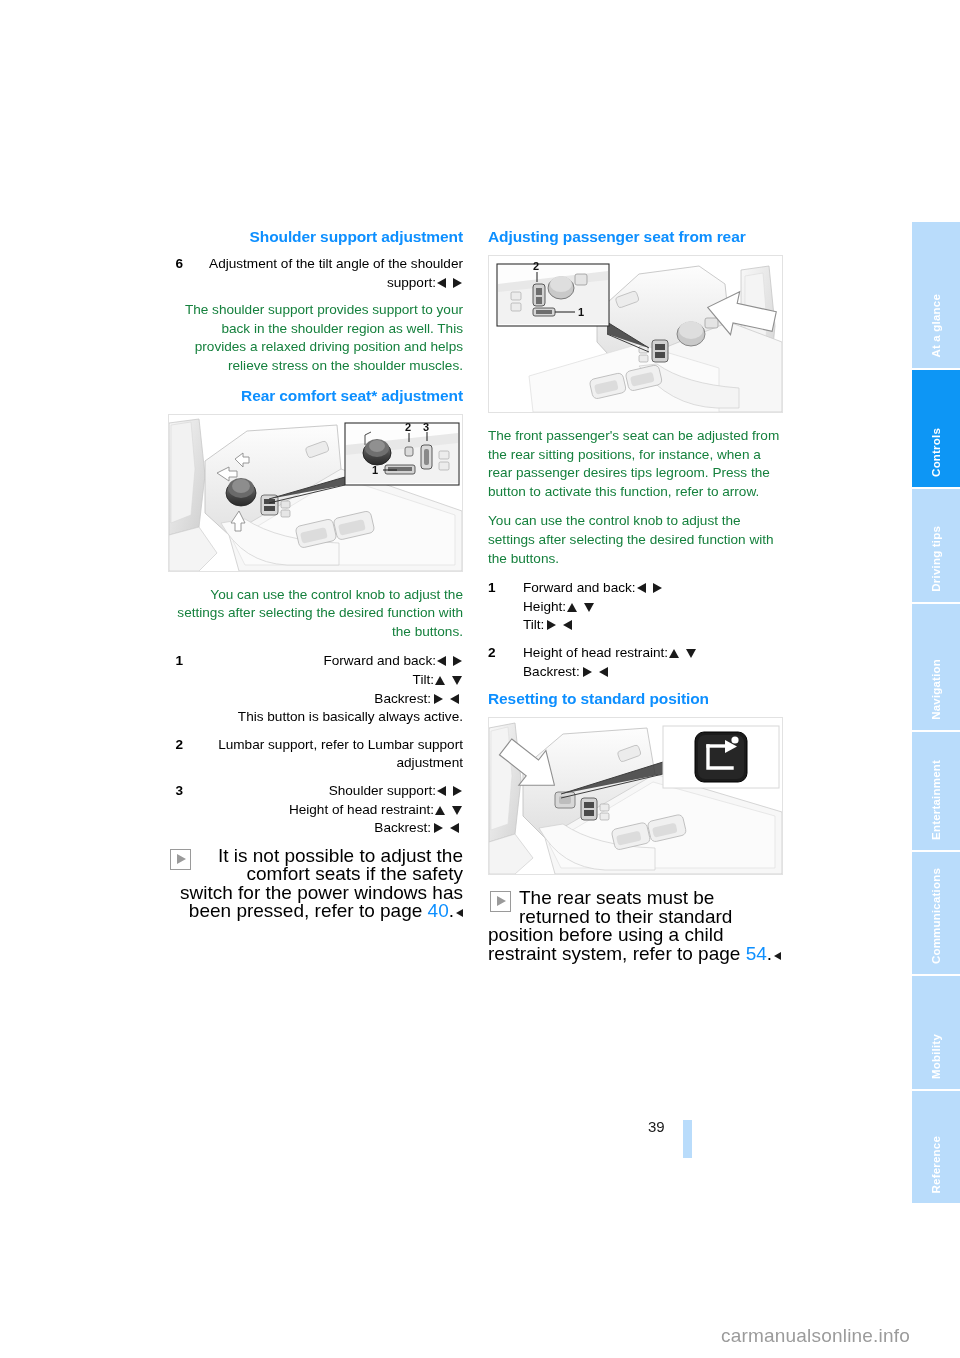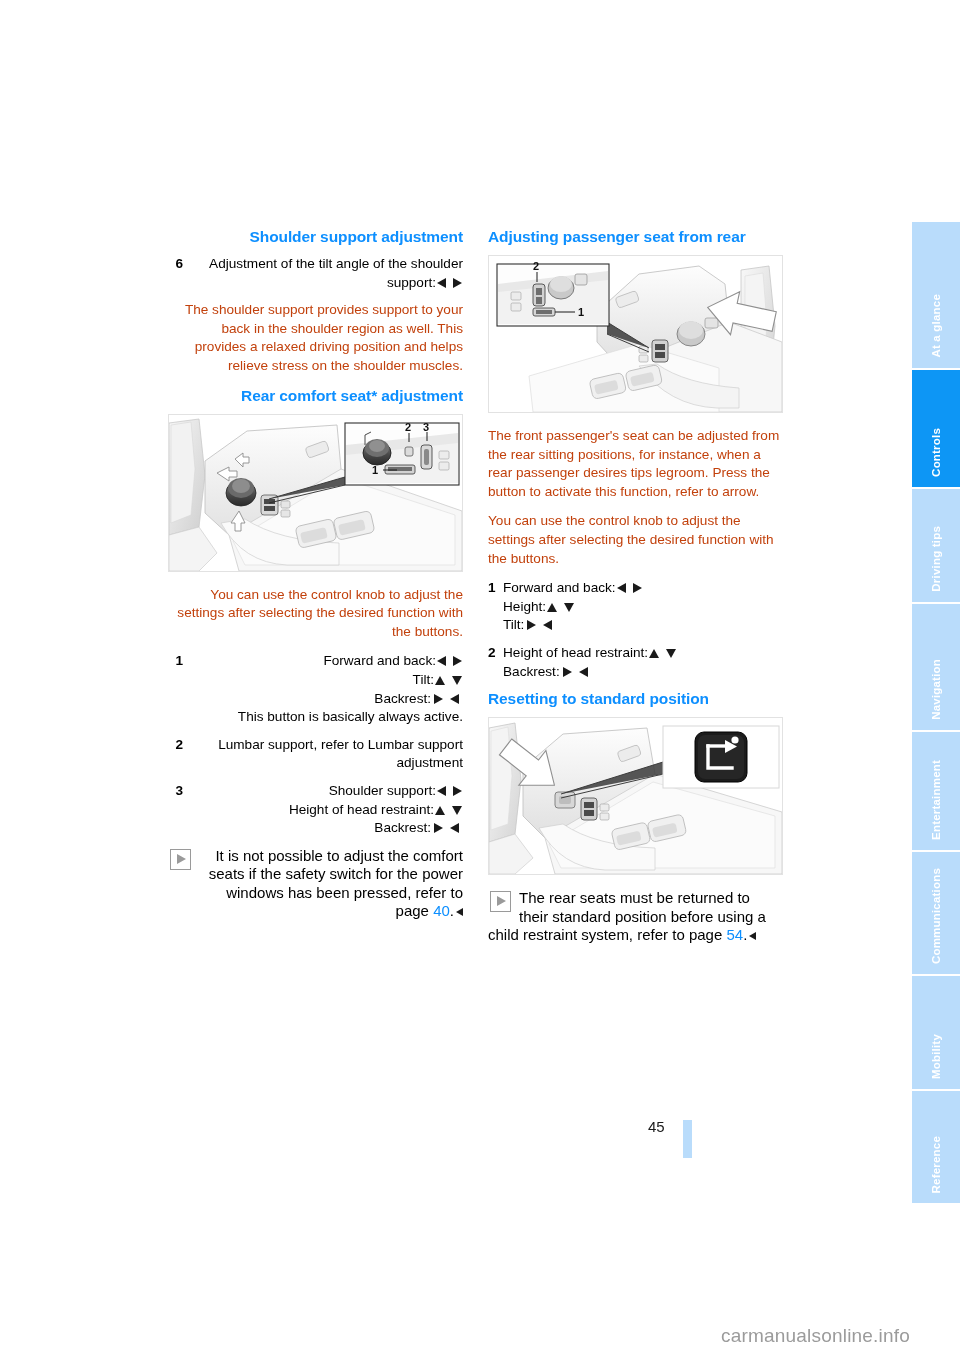--- a/index.html
+++ b/index.html
@@ -75,55 +75,55 @@
     font-size: 15.5px;
     font-weight: bold;
     margin: 0 0 9px 0;
     letter-spacing: -0.1px;
   }
   h2.heading.spaced { }
 
   p.body {
     font-size: 13.6px;
     line-height: 18.6px;
-    color: #c2410c;
+    color: #15803d;
     margin: 0 0 11px 0;
   }
 
   
   .numitem {
     display: flex;
     font-size: 13.6px;
     line-height: 18.6px;
     margin-bottom: 9px;
   }
   .numitem .num {
     font-weight: bold;
     width: 15px;
     flex: 0 0 15px;
   }
   .numitem .numbody { flex: 1; }
-  .numitem .sub { display: block; }
+  .numitem .sub { display: block; margin-left: 20px; }
 
   
   .ar {
     display: inline-block;
     width: 0; height: 0;
     vertical-align: -1px;
     margin: 0 1px;
   }
   .ar-left  { border-top: 5.5px solid transparent; border-bottom: 5.5px solid transparent; border-right: 9px solid #1a1a1a; margin-right: 4px;}
   .ar-right { border-top: 5.5px solid transparent; border-bottom: 5.5px solid transparent; border-left: 9px solid #1a1a1a; margin-left: 3px;}
   .ar-up    { border-left: 5.5px solid transparent; border-right: 5.5px solid transparent; border-bottom: 9px solid #1a1a1a; margin-right: 4px;}
   .ar-down  { border-left: 5.5px solid transparent; border-right: 5.5px solid transparent; border-top: 9px solid #1a1a1a; margin-left: 3px;}
   .ar-sp { display:inline-block; width:5px; }
 
   
   .note {
-    font-size: 15px;
+    font-size: 19px;
     line-height: 18.6px;
     margin: 2px 0 0 0;
     position: relative;
   }
   .note-icon {
     float: left;
     width: 21px;
     height: 21px;
     border: 1.4px solid #9a9a9a;
     box-sizing: border-box;
@@ -542,17 +542,17 @@
 
 
       <div class="note">
         <span class="note-icon"></span>
         <span class="note-text"><span>The rear seats must be returned to their standard position before using a child restraint system, refer to page</span>&nbsp;<span class="link">54</span><span>.</span><i class="endmark"></i></span>
       </div>
 
     </div>
   </div>
 
-  <div class="pagenum">45</div>
+  <div class="pagenum">39</div>
   <div class="pagebar"></div>
   <div class="watermark">carmanualsonline.info</div>
 
 </div>
 
 </body></html>

